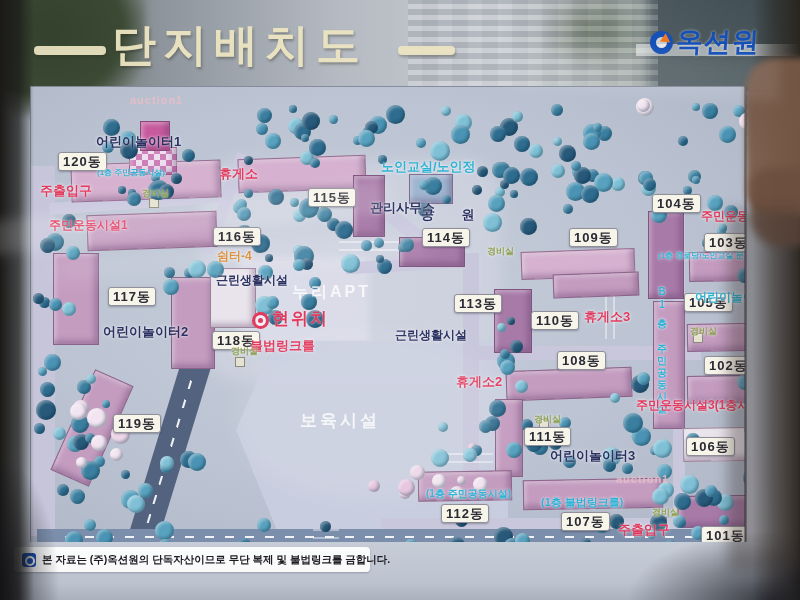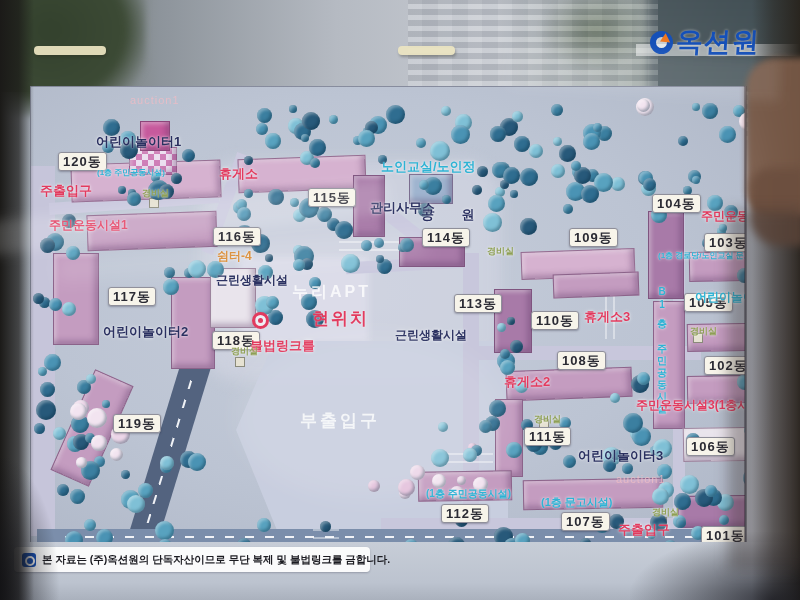--- a/index.html
+++ b/index.html
@@ -58,26 +58,26 @@
 
   
   .pill{position:absolute;background:#f7f4ea;border:1px solid #8f8f9a;border-radius:3px;
         color:#2a2a33;font-weight:bold;font-size:13px;line-height:1;padding:2px 4px;letter-spacing:1px;
         box-shadow:0 1px 2px rgba(20,20,40,.3);white-space:nowrap;z-index:6;}
   .lbl{position:absolute;font-weight:bold;white-space:nowrap;line-height:1.05;
        text-shadow:0 0 2px rgba(255,255,255,.75),0 0 4px rgba(255,255,255,.5);z-index:6;}
   .red{color:#e23a5e}.navy{color:#2a3060}.cyan{color:#2fb3d4}
   .orange{color:#d8882f}.green{color:#8fa055}
   .wm{color:rgba(255,255,255,.78);letter-spacing:3px;text-shadow:none;z-index:5;}
-  .wm2{color:rgba(236,188,198,.85);font-weight:normal;letter-spacing:1px;text-shadow:none;z-index:5;}
+  .wm2{color:rgba(236,188,198,.85);font-weight:bold;letter-spacing:1px;text-shadow:none;z-index:5;}
   .vert{writing-mode:vertical-rl;text-orientation:upright;letter-spacing:2px;white-space:normal;}
   .cur-dot{position:absolute;width:11px;height:11px;border:3px solid #e23a5e;border-radius:50%;background:rgba(255,255,255,.55);z-index:6;}
   .cur-dot::after{content:"";position:absolute;left:3px;top:3px;width:5px;height:5px;border-radius:50%;background:#e23a5e;}
   .cur-text{position:absolute;font-size:17px;font-weight:bold;color:#e23a5e;letter-spacing:2px;z-index:6;
-            text-shadow:0 0 2px rgba(255,255,255,.8);margin-left:40px;}
+            text-shadow:0 0 2px rgba(255,255,255,.8);}
 
   
   .footer-band{left:0;top:542px;width:800px;height:58px;background:linear-gradient(180deg,#c7cdd7 0%,#bcc3cf 70%,#aab1bd 100%);z-index:8;}
   .disclaimer{position:absolute;left:14px;top:5px;width:356px;height:25px;background:rgba(253,253,253,.95);
               border-radius:4px;display:flex;align-items:center;gap:6px;padding:0 8px;box-sizing:border-box;
               box-shadow:0 1px 2px rgba(30,30,50,.25);}
   .disc-icon{position:relative;flex:0 0 14px;width:14px;height:14px;background:#1550b8;border-radius:3px;}
   .disc-icon::after{content:"";position:absolute;left:3px;top:3px;width:6px;height:6px;border:2px solid #fff;border-radius:50%;}
   .disc-text{font-size:10.5px;font-weight:bold;color:#1c1c22;white-space:nowrap;}
 
@@ -100,20 +100,21 @@
 <div class="photo">
 
   <div class="abs refl-band noevt"></div>
   <div class="abs refl-trees-tl noevt"></div>
   <div class="abs refl-trees-tm noevt"></div>
   <div class="abs refl-trees-tr noevt"></div>
   <div class="abs refl-windows noevt"></div>
   <div class="abs refl-windows2 noevt"></div>
 
   <div class="abs dash dash-l"></div>
+  <div class="abs title">단지배치도</div>
   <div class="abs dash dash-r"></div>
 
   <div class="abs logo-band noevt"></div>
   <div class="abs logo">
     <span class="logo-icon"></span>
     <span class="logo-text">옥션원</span>
   </div>
 
   <div class="abs map-area" id="map-area">
     <div class="abs ground1 noevt" style="left:170px;top:74px;"></div>
@@ -463,36 +464,36 @@
         <div class="lbl cyan" style="font-size: 13px; left: 350px; top: 73px;">노인교실/노인정</div>
         <div class="lbl navy" style="font-size: 13px; left: 339px; top: 114px;">관리사무소</div>
         <div class="lbl navy" style="font-size: 13px; letter-spacing: 12px; left: 390px; top: 121px;">공 원</div>
         <div class="lbl orange" style="font-size: 12px; left: 186px; top: 163px;">쉼터-4</div>
         <div class="lbl navy" style="font-size: 12px; left: 185px; top: 187px;">근린생활시설</div>
         <div class="lbl green" style="font-size: 9px; left: 456px; top: 160px;">경비실</div>
         <div class="lbl navy" style="font-size: 12px; left: 364px; top: 242px;">근린생활시설</div>
         <div class="lbl red" style="font-size: 13px; left: 219px; top: 252px;">불법링크를</div>
         <div class="lbl green" style="font-size: 9px; left: 200px; top: 260px;">경비실</div>
         <div class="lbl navy" style="font-size: 13px; left: 72px; top: 238px;">어린이놀이터2</div>
-        <div class="lbl red" style="font-size: 13px; left: 425px; top: 288px; margin-left: 48px;">휴게소2</div>
+        <div class="lbl red" style="font-size: 13px; left: 425px; top: 288px;">휴게소2</div>
         <div class="lbl red" style="font-size: 13px; left: 553px; top: 223px;">휴게소3</div>
         <div class="lbl red" style="font-size: 12px; left: 670px; top: 123px;">주민운동시설2</div>
         <div class="lbl cyan" style="font-size: 8px; left: 627px; top: 165px;">(1층 경로당/노인교실 문고시설)</div>
         <div class="lbl cyan" style="font-size: 12px; left: 664px; top: 204px;">어린이놀이터4</div>
         <div class="lbl green" style="font-size: 9px; left: 659px; top: 240px;">경비실</div>
         <div class="lbl cyan vert" style="font-size: 10px; left: 625px; top: 199px;">B1층 주민공동시설</div>
         <div class="lbl red" style="font-size: 12px; left: 605px; top: 312px;">주민운동시설3(1층시설)</div>
         <div class="lbl green" style="font-size: 9px; left: 503px; top: 328px;">경비실</div>
-        <div class="lbl navy" style="font-size: 13px; left: 519px; top: 362px; margin-left: 28px;">어린이놀이터3</div>
+        <div class="lbl navy" style="font-size: 13px; left: 519px; top: 362px;">어린이놀이터3</div>
         <div class="lbl cyan" style="font-size: 10px; left: 395px; top: 402px;">(1층 주민공동시설)</div>
-        <div class="lbl cyan" style="font-size: 11px; left: 510px; top: 410px;">(1층 문고시설)</div>
+        <div class="lbl cyan" style="font-size: 11px; left: 510px; top: 410px;">(1층 불법링크를)</div>
         <div class="lbl red" style="font-size: 13px; left: 587px; top: 436px;">주출입구</div>
         <div class="lbl green" style="font-size: 9px; left: 621px; top: 421px;">경비실</div>
         <div class="lbl wm" style="font-size: 16px; left: 261px; top: 197px;">누리APT</div>
-        <div class="lbl wm" style="font-size: 17px; left: 269px; top: 325px;">부출입구</div>
+        <div class="lbl wm" style="font-size: 17px; left: 269px; top: 325px;">보육시설</div>
         <div class="lbl wm2" style="font-size: 11px; left: 99px; top: 8px;">auction1</div>
         <div class="lbl wm2" style="font-size: 11px; left: 585px; top: 387px;">auction1</div>
         <div class="cur-dot" style="left: 221px; top: 225px;"></div>
         <div class="cur-text" style="left: 241px; top: 220px;">현위치</div>
       </div>
   </div>
   <div class="abs panel-edge-r noevt"></div>
 
   <div class="abs footer-band">
     <div class="disclaimer">

